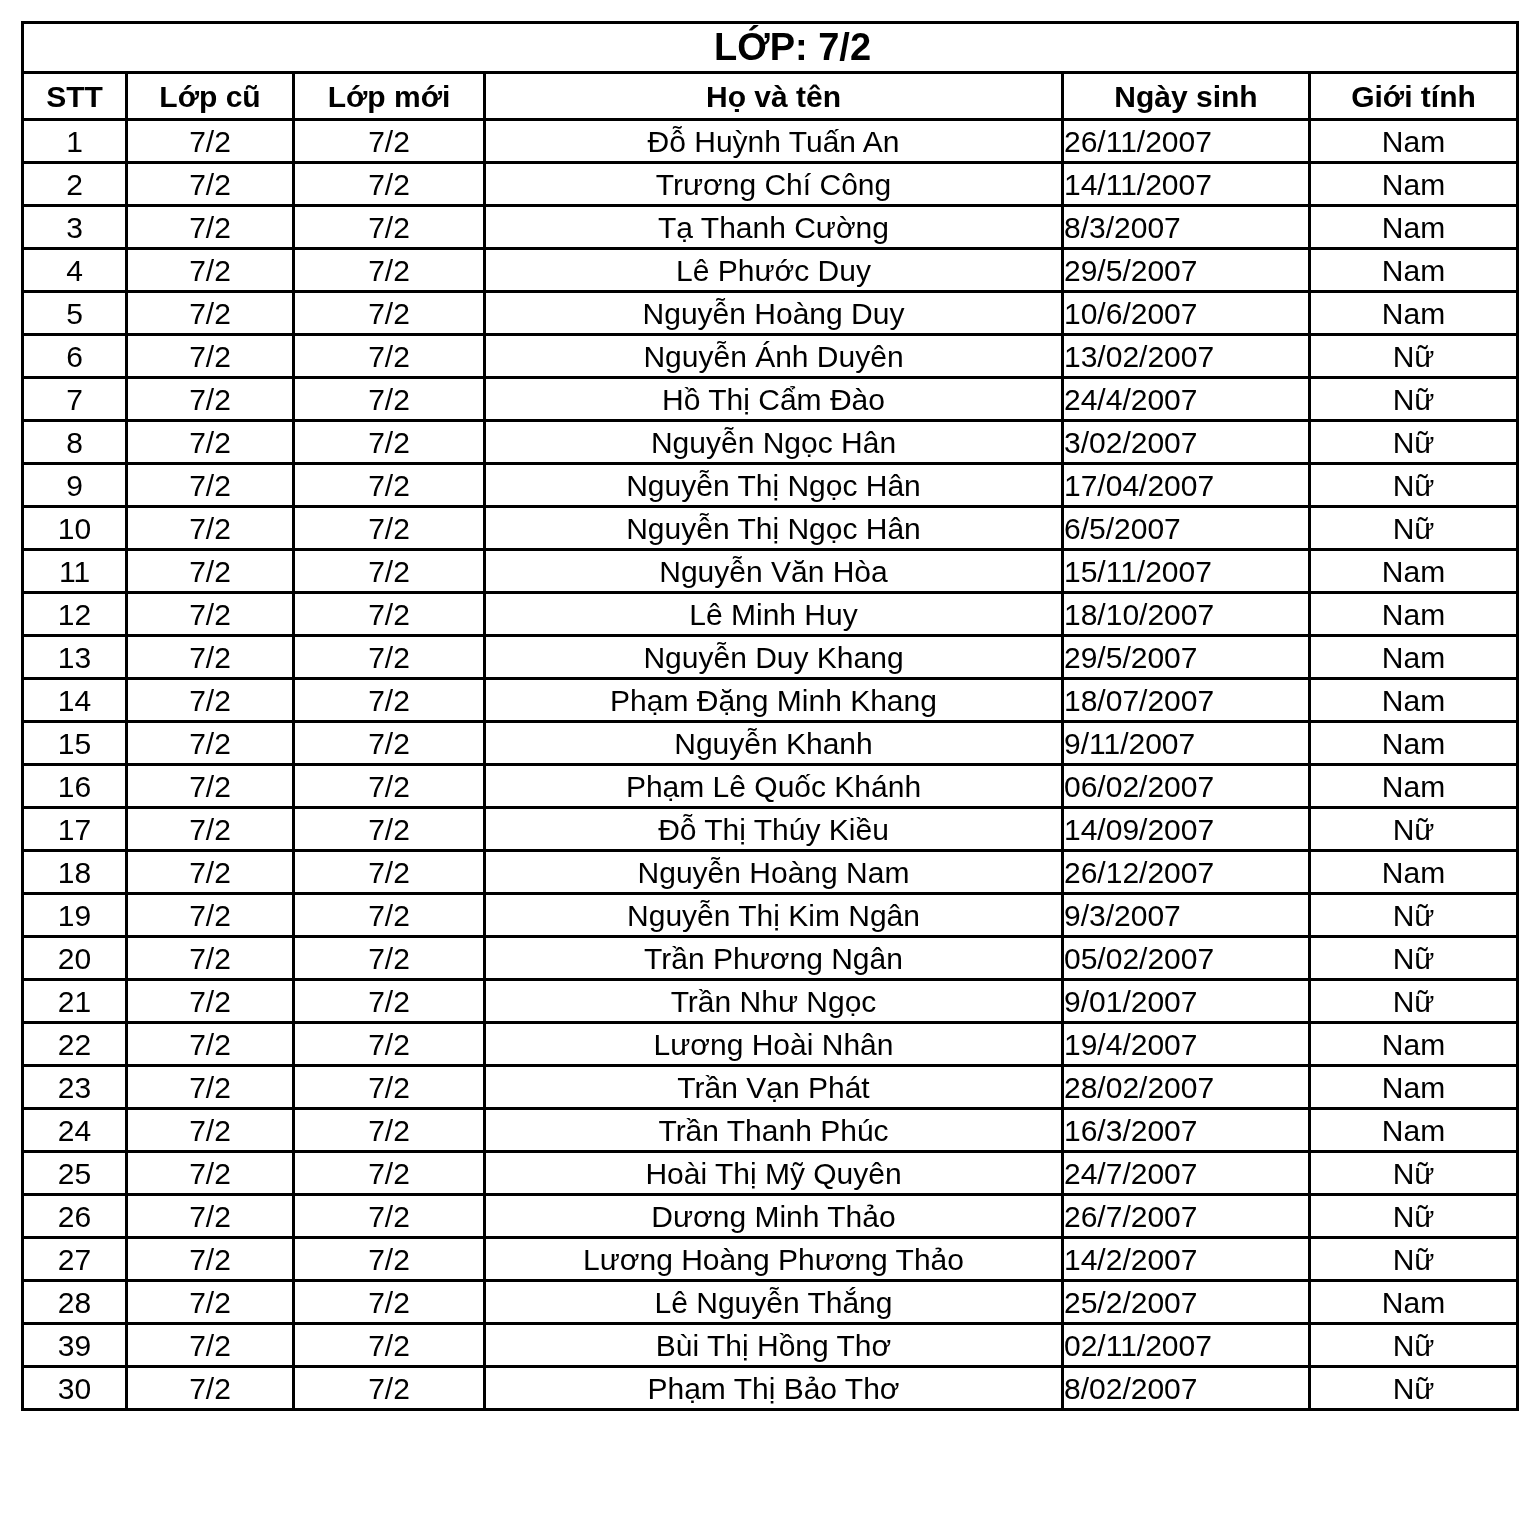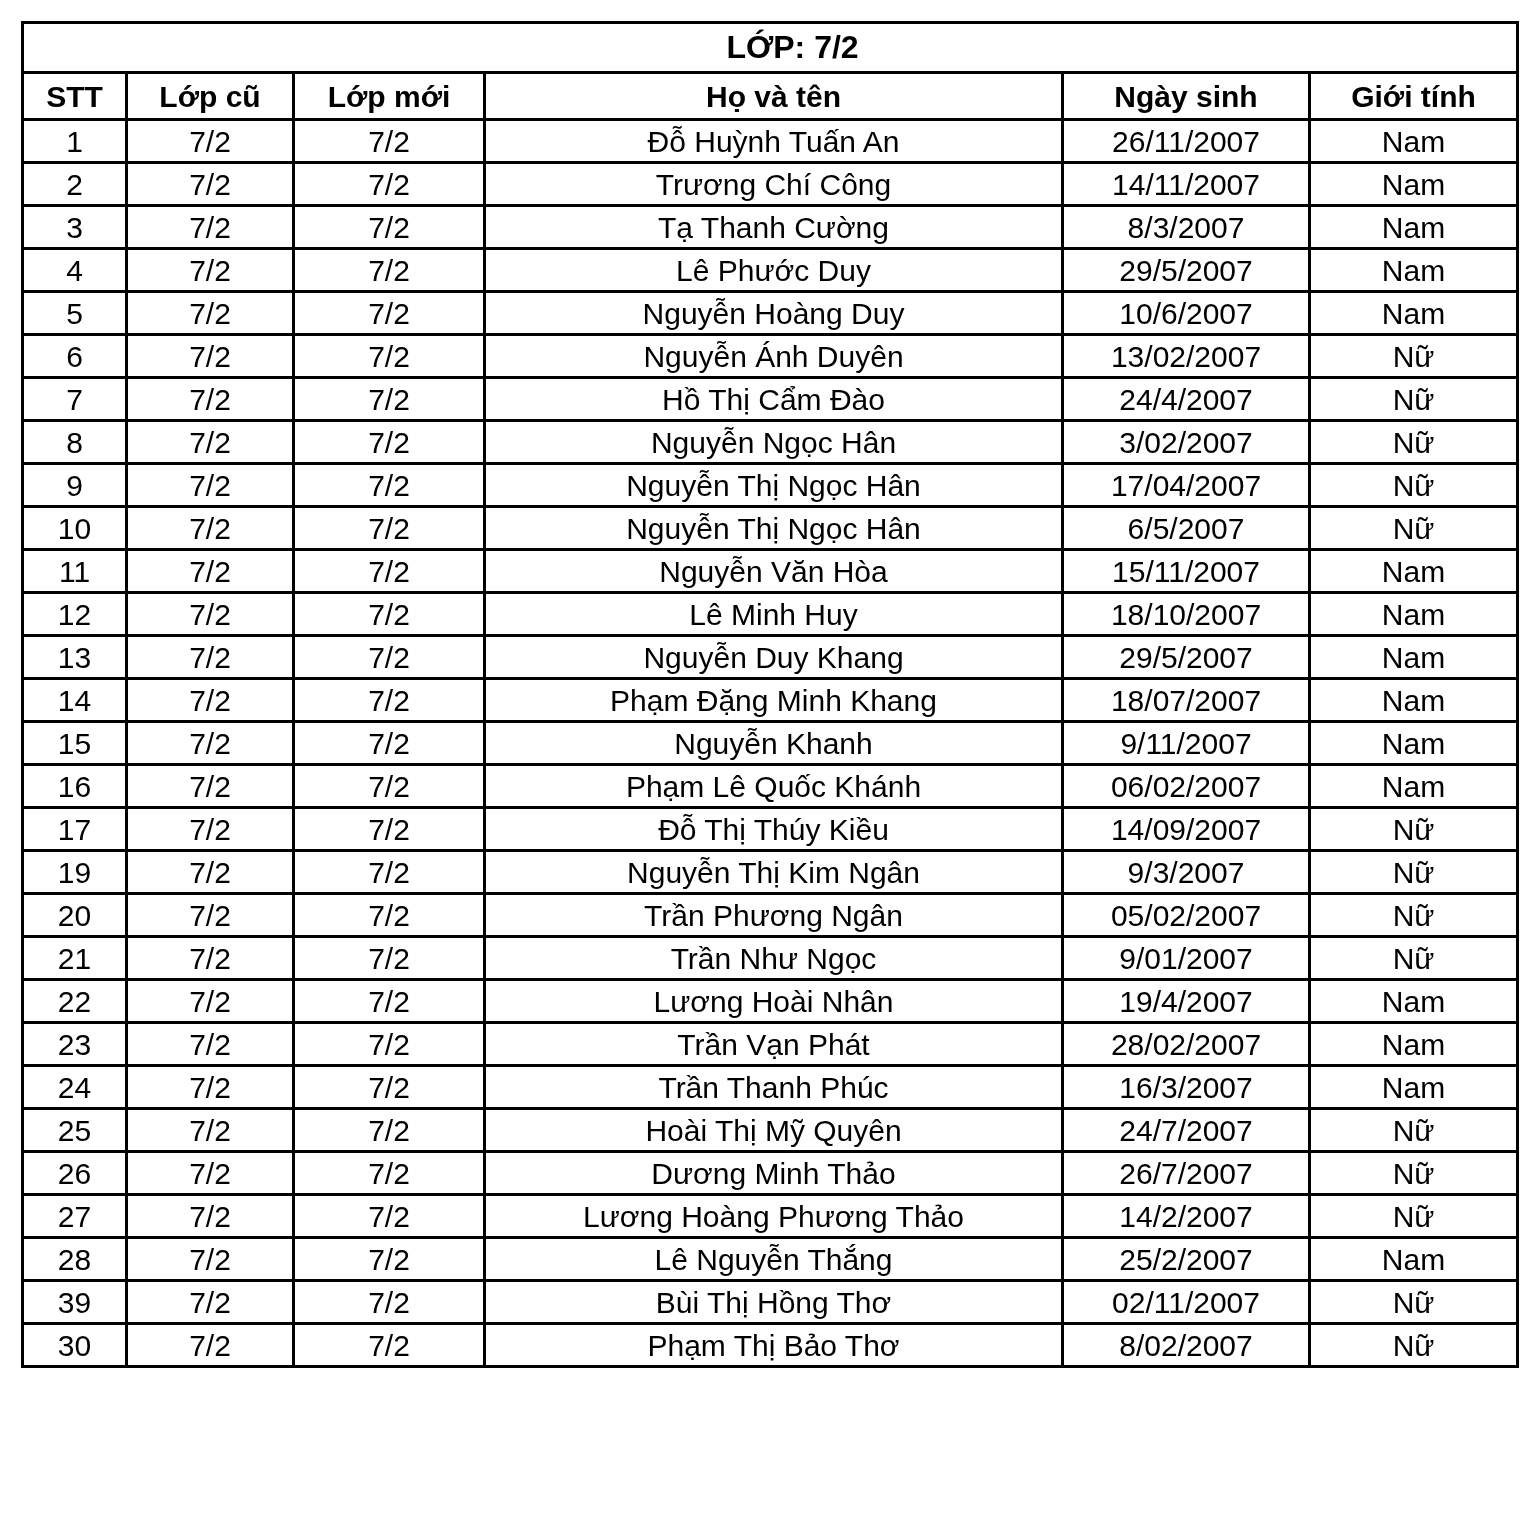--- a/index.html
+++ b/index.html
@@ -29,34 +29,34 @@
     overflow: hidden;
     white-space: nowrap;
     vertical-align: middle;
     font-size: 30px;
     line-height: 1.1;
   }
   tr.title-row td {
     height: 47px;
     text-align: center;
     font-weight: bold;
-    font-size: 32px;
+    font-size: 38px;
     padding-left: 45px;
   }
   tr.header-row th {
     height: 44px;
     text-align: center;
     font-weight: bold;
   }
   tr.data-row {
     height: 43px;
   }
   td.c-center { text-align: center; }
   td.c-left   { text-align: center; padding-left: 6px; }
-  td.c-date   { text-align: center; }
+  td.c-date   { }
   td.c-gender { text-align: center; padding-left: 7px; }
 </style>
 </head>
 <body>
 
 <div class="sheet">
   <table class="roster">
     <colgroup>
       <col style="width:104px">
       <col style="width:167px">
@@ -209,20 +209,28 @@
         </tr>
         <tr class="data-row">
           <td class="c-center">17</td>
           <td class="c-center">7/2</td>
           <td class="c-center">7/2</td>
           <td class="c-left">Đỗ Thị Thúy Kiều</td>
           <td class="c-date">14/09/2007</td>
           <td class="c-gender">Nữ</td>
         </tr>
         <tr class="data-row">
+          <td class="c-center">18</td>
+          <td class="c-center">7/2</td>
+          <td class="c-center">7/2</td>
+          <td class="c-left">Nguyễn Hoàng Nam</td>
+          <td class="c-date">26/12/2007</td>
+          <td class="c-gender">Nam</td>
+        </tr>
+        <tr class="data-row">
           <td class="c-center">19</td>
           <td class="c-center">7/2</td>
           <td class="c-center">7/2</td>
           <td class="c-left">Nguyễn Thị Kim Ngân</td>
           <td class="c-date">9/3/2007</td>
           <td class="c-gender">Nữ</td>
         </tr>
         <tr class="data-row">
           <td class="c-center">20</td>
           <td class="c-center">7/2</td>

